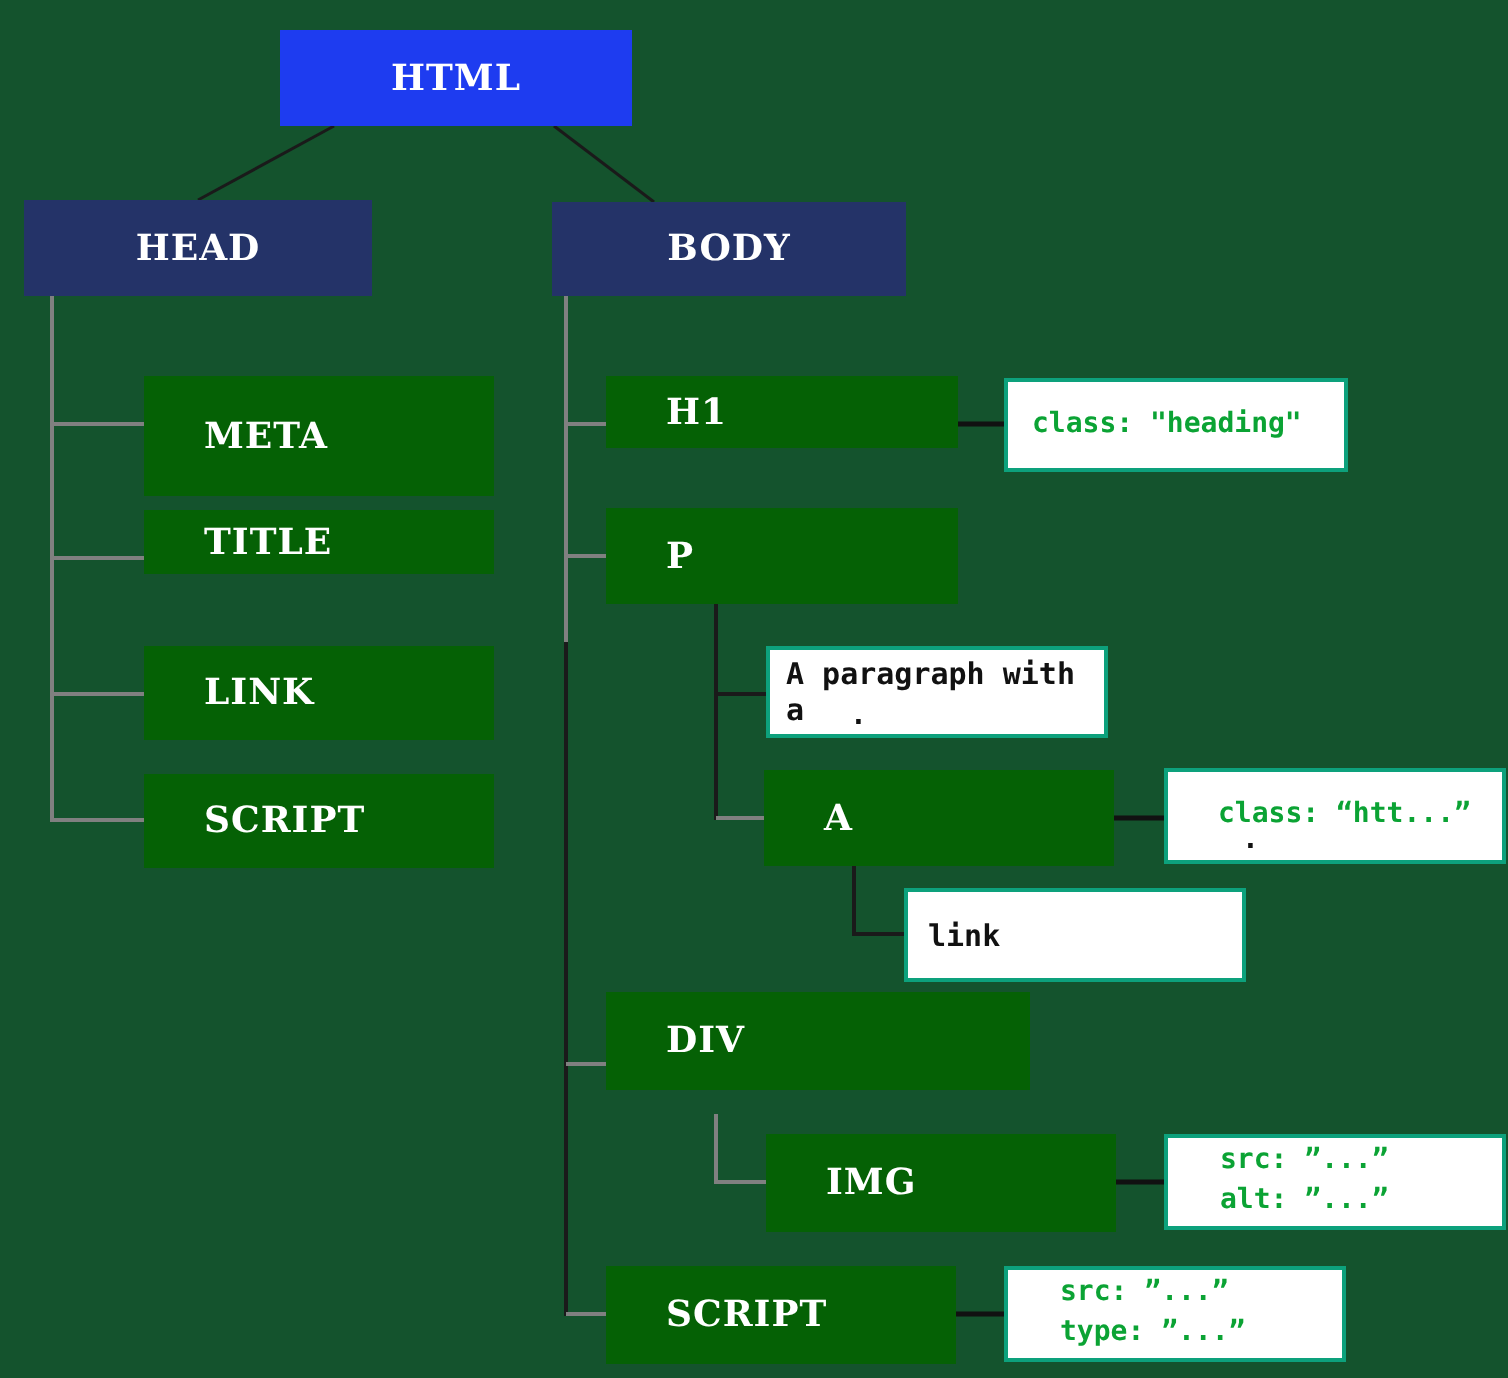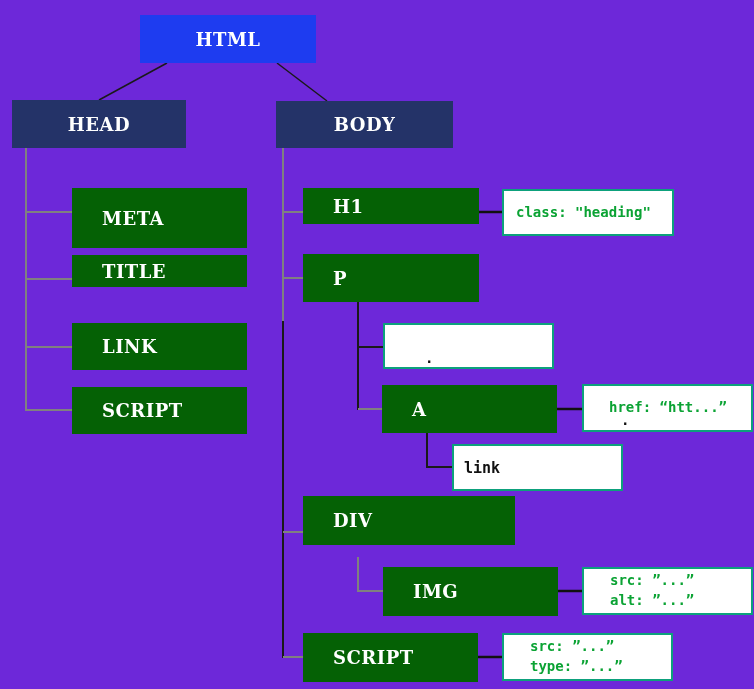--- a/index.html
+++ b/index.html
@@ -1,19 +1,19 @@
 <!DOCTYPE html>
 <html style="--root_blue: #1e3cf0; --section_navy: #243368; --element_green: #056105; --annotation_border: #0da17c; --annotation_text: #0ba334;"><head>
 <meta charset="utf-8">
 <style>
   html,body{margin:0;padding:0;background:#fff;}
   #canvas{
     position:relative;
     width:754px;height:689px;
-    background:#6d28d9;
+    background:#14532d;
     overflow:hidden;
     font-family:"DejaVu Serif", serif;
   }
   #wires{position:absolute;left:0;top:0;z-index:0;}
   .node{
     position:absolute;
     z-index:1;
     display:flex;
     align-items:center;
     color:#fff;
@@ -128,28 +128,29 @@
   </div>
   <div class="annot" style="left:502px;top:189px;width:172px;height:47px;padding-left:12px;">
     <span>class: "heading"</span>
   </div>
 
   <div class="node element" style="left:303px;top:254px;width:176px;height:48px;">
     <span>P</span>
   </div>
 
   <div class="textnode" style="left:383px;top:323px;width:171px;height:46px;padding-left:8px;">
+    <span>A paragraph with a</span>
     <span class="wrap-dot" style="left:40px;bottom:2px;">.</span>
   </div>
 
   <div class="node element" style="left:382px;top:385px;width:175px;height:48px;">
     <span>A</span>
   </div>
   <div class="annot" style="left:582px;top:384px;width:171px;height:48px;padding-left:25px;">
-    <span>href: “htt...”</span>
+    <span>class: “htt...”</span>
     <span class="wrap-dot" style="left:37px;bottom:3px;">.</span>
   </div>
 
   <div class="textnode" style="left:452px;top:444px;width:171px;height:47px;padding-left:10px;">
     <span>link</span>
   </div>
 
   <div class="node element" style="left:303px;top:496px;width:212px;height:49px;">
     <span>DIV</span>
   </div>

